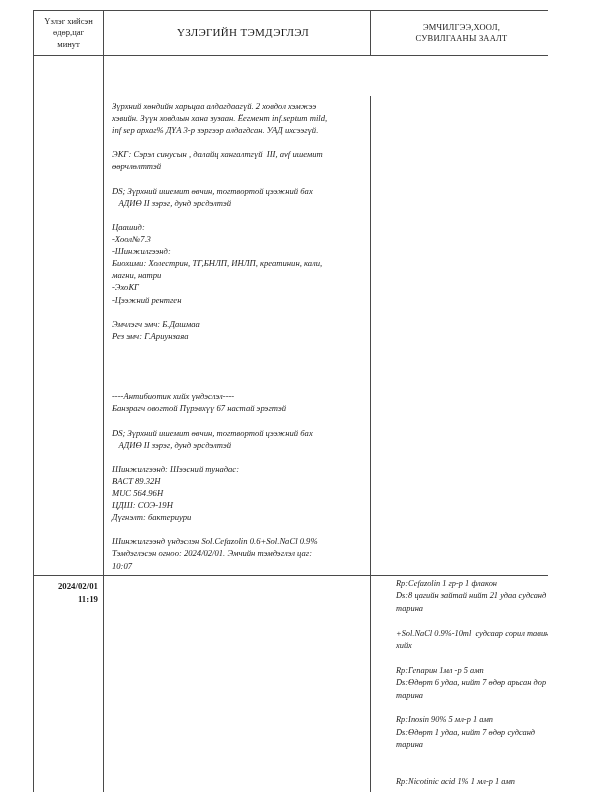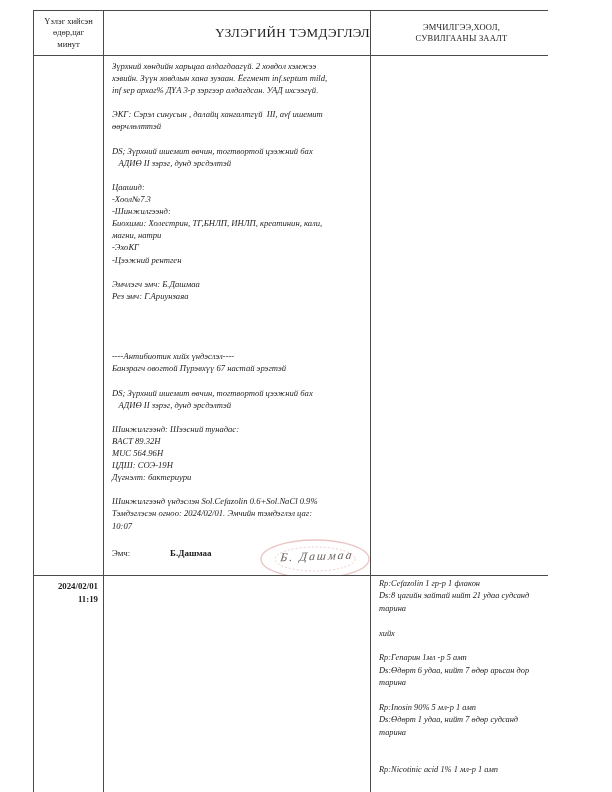--- a/index.html
+++ b/index.html
@@ -12,41 +12,41 @@
                border:1.5px solid #4a4a4a; display:grid;
                grid-template-columns:70px 267px 1fr;
                grid-template-rows:45px 520px 1fr; }
   .cell { border-right:1.5px solid #4a4a4a; border-bottom:1.5px solid #4a4a4a; overflow:hidden; }
   .cell.last-col { border-right:none; }
   .cell.last-row { border-bottom:none; }
 
   
   .head { font-size:8.5px; line-height:11.5px; display:flex; flex-direction:column; justify-content:center; }
   .head.c1 { align-items:center; text-align:center; }
-  .head.c2 { align-items:flex-end; padding-left:12px; font-size:13px; letter-spacing:.3px; }
+  .head.c2 { align-items:center; padding-left:12px; font-size:11px; letter-spacing:.3px; }
   .head.c3 { align-items:center; text-align:center; letter-spacing:.2px; }
 
   
-  .notes { padding:5px 4px 12px 8px; font-style:italic; font-size:8.6px; }
+  .notes { padding:5px 4px 12px 8px; font-style:italic; font-size:8.6px;margin-top:40px; }
   .notes .tline { height:12.1px; white-space:pre; overflow:visible; }
 
   .physician-line { margin-top:9px; position:relative; height:40px;
                     display:flex; align-items:flex-start; font-style:normal; }
   .plabel { font-size:8.8px; width:58px; padding-top:6px; }
   .pname  { font-size:9px; font-weight:bold; padding-top:6px; }
   .stamp-wrap { position:absolute; left:145px; top:-6px; width:116px; height:46px; }
   .stamp-svg { position:absolute; left:0; top:0; }
   .sig { position:absolute; left:8px; top:13px; width:104px; text-align:center;
          font-style:italic; font-size:12px; letter-spacing:2px; color:#6b605c;
          transform:rotate(-2deg) skewX(-8deg); white-space:nowrap; }
 
   
   .datecell { padding:4px 5px 0 2px; text-align:right; font-weight:bold; font-size:8.8px; line-height:13px; }
   .orders { padding:3px 2px 0 8px; font-style:italic; font-size:8.4px; }
-  .orders .tline { height:12.4px; white-space:pre; overflow:visible; }
+  .orders .tline { height:12.4px; white-space:pre; overflow:visible;margin-left:17px; }
 </style>
 </head>
 <body>
 
 <div class="page">
   <div class="doc-table">
 
     <div class="cell head c1">
         <div class="tline">Үзлэг хийсэн</div>
         <div class="tline">өдөр,цаг</div>
@@ -120,20 +120,21 @@
     <div class="cell last-row datecell">
       <div>2024/02/01</div>
       <div>11:19</div>
     </div>
     <div class="cell last-row"></div>
     <div class="cell last-row last-col orders">
         <div class="tline">Rp:Cefazolin 1 гр-р 1 флакон</div>
         <div class="tline">Ds:8 цагийн зайтай нийт 21 удаа судсанд</div>
         <div class="tline">тарина</div>
         <div class="tline">&nbsp;</div>
+        <div class="tline">+Sol.NaCl 0.9%-10ml  судсаар сорил тавин</div>
         <div class="tline">хийх</div>
         <div class="tline">&nbsp;</div>
         <div class="tline">Rp:Гепарин 1мл -р 5 амп</div>
         <div class="tline">Ds:Өдөрт 6 удаа, нийт 7 өдөр арьсан дор</div>
         <div class="tline">тарина</div>
         <div class="tline">&nbsp;</div>
         <div class="tline">Rp:Inosin 90% 5 мл-р 1 амп</div>
         <div class="tline">Ds:Өдөрт 1 удаа, нийт 7 өдөр судсанд</div>
         <div class="tline">тарина</div>
         <div class="tline">&nbsp;</div>

